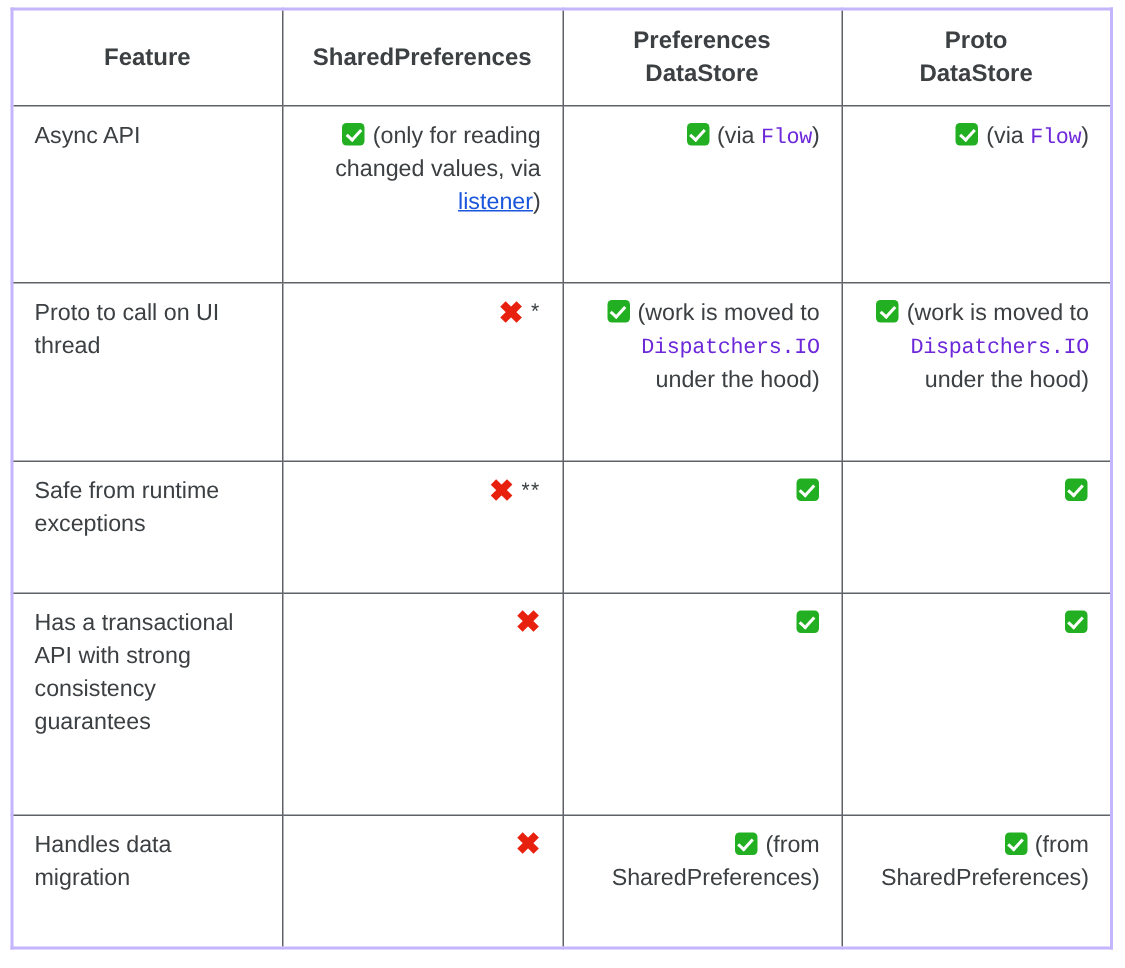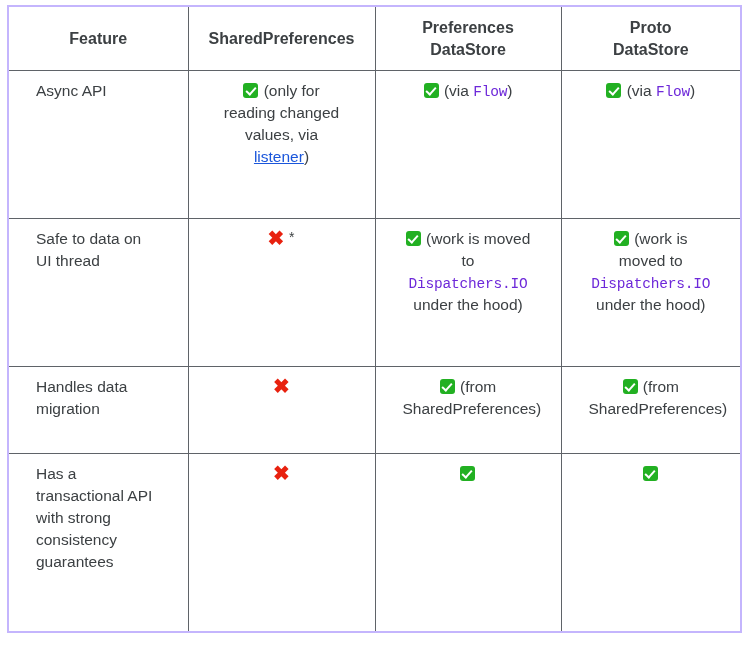--- a/index.html
+++ b/index.html
@@ -29,21 +29,21 @@
     border-collapse: collapse;
     table-layout: fixed;
     width: 733px;
     height: 628px;
     border: 2px solid #c4b5fd;
   }
 
   table.comparison td,
   table.comparison th {
     border: 1px solid #5f6368;
-    padding: 9px 27px;
+    padding: 9px 14px;
     vertical-align: top;
     font-size: 15.5px;
     line-height: 1.42;
     color: #3c4043;
     background: #ffffff;
   }
 
   table.comparison thead th {
     text-align: center;
     vertical-align: middle;
@@ -57,21 +57,21 @@
   col.c1 { width: 180px; }
   col.c2 { width: 187px; }
   col.c3 { width: 186px; }
   col.c4 { width: 180px; }
 
   td.feature-cell {
     text-align: left;
     vertical-align: top;
   }
   td.value-cell {
-    text-align: center;
+    text-align: right;
     vertical-align: top;
   }
 
   
   .chk {
     display: inline-block;
     width: 15px;
     height: 15px;
     border-radius: 3px;
     background: #22b022;
@@ -151,32 +151,38 @@
       </tr>
     </thead>
     <tbody id="table-body">
         <tr>
           <td class="feature-cell"><span>Async API</span></td>
           <td class="value-cell"><span class="chk"></span> <span>(only for reading changed values, via </span><a class="link" href="#">listener</a><span>)</span></td>
           <td class="value-cell"><span class="chk"></span> <span>(via </span><code class="mono">Flow</code><span>)</span></td>
           <td class="value-cell"><span class="chk"></span> <span>(via </span><code class="mono">Flow</code><span>)</span></td>
         </tr>
         <tr>
-          <td class="feature-cell"><span>Safe to data on UI thread</span></td>
+          <td class="feature-cell"><span>Proto to call on UI thread</span></td>
           <td class="value-cell"><span class="xmark-wrap"><span class="xmark">✖</span><span class="asterisk"> *</span></span></td>
           <td class="value-cell"><span class="chk"></span> <span>(work is moved to </span><code class="mono">Dispatchers.IO</code><span> under the hood)</span></td>
           <td class="value-cell"><span class="chk"></span> <span>(work is moved to </span><code class="mono">Dispatchers.IO</code><span> under the hood)</span></td>
+        </tr>
+        <tr>
+          <td class="feature-cell"><span>Safe from runtime exceptions</span></td>
+          <td class="value-cell"><span class="xmark-wrap"><span class="xmark">✖</span><span class="asterisk"> **</span></span></td>
+          <td class="value-cell"><span class="chk"></span></td>
+          <td class="value-cell"><span class="chk"></span></td>
+        </tr>
+        <tr>
+          <td class="feature-cell"><span>Has a transactional API with strong consistency guarantees</span></td>
+          <td class="value-cell"><span class="xmark-wrap"><span class="xmark">✖</span></span></td>
+          <td class="value-cell"><span class="chk"></span></td>
+          <td class="value-cell"><span class="chk"></span></td>
         </tr>
         <tr>
           <td class="feature-cell"><span>Handles data migration</span></td>
           <td class="value-cell"><span class="xmark-wrap"><span class="xmark">✖</span></span></td>
           <td class="value-cell"><span class="chk"></span> <span>(from SharedPreferences)</span></td>
           <td class="value-cell"><span class="chk"></span> <span>(from SharedPreferences)</span></td>
         </tr>
-        <tr>
-          <td class="feature-cell"><span>Has a transactional API with strong consistency guarantees</span></td>
-          <td class="value-cell"><span class="xmark-wrap"><span class="xmark">✖</span></span></td>
-          <td class="value-cell"><span class="chk"></span></td>
-          <td class="value-cell"><span class="chk"></span></td>
-        </tr>
       </tbody>
   </table>
 </div>
 
 </body></html>

